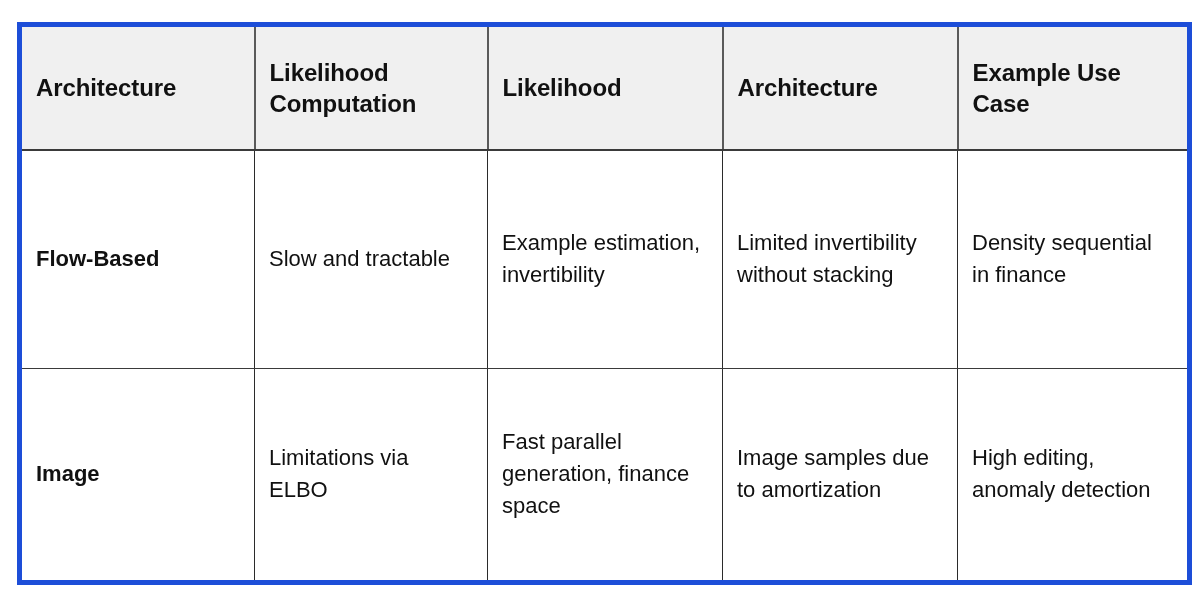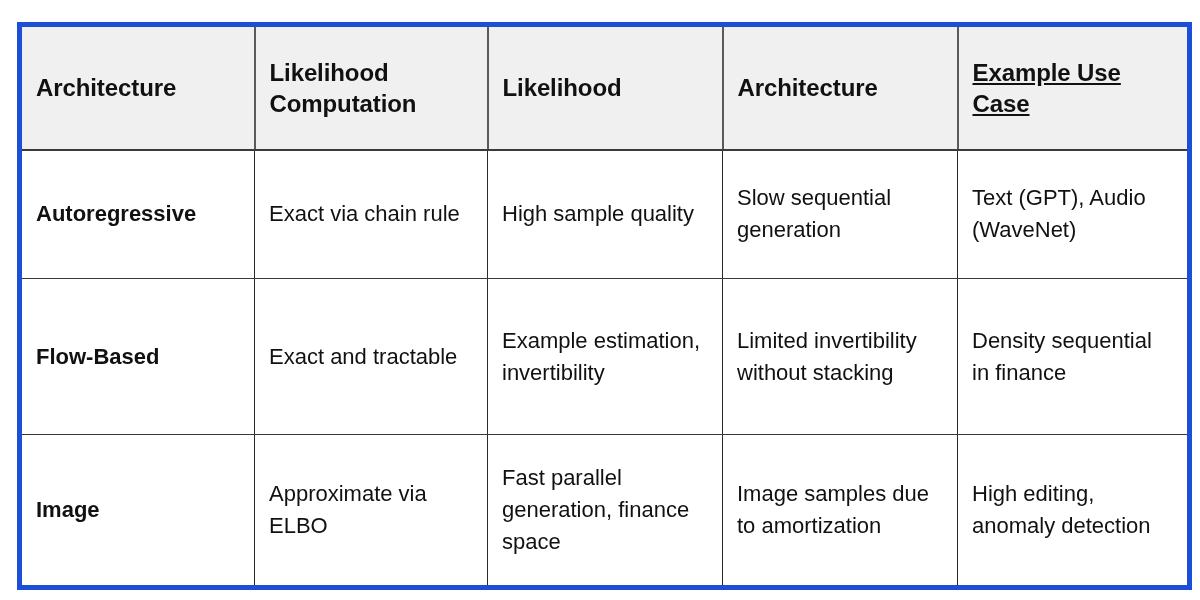--- a/index.html
+++ b/index.html
@@ -42,21 +42,21 @@
     font-size: 24px;
     font-weight: bold;
     text-align: left;
     vertical-align: middle;
     padding: 8px 14px 8px 14px;
     line-height: 1.3;
     letter-spacing: -0.1px;
     height: 125px;
     box-sizing: border-box;
   }
-  thead th:last-child { border-right: none; text-decoration: underline; }
+  thead th:last-child { border-right: none; }
 
   tbody td {
     border-right: 1px solid #2b2b2b;
     border-bottom: 1px solid #3a3a3a;
     font-size: 22px;
     font-weight: normal;
     text-align: left;
     vertical-align: middle;
     padding: 8px 14px 8px 14px;
     line-height: 1.45;
@@ -89,36 +89,29 @@
     <thead>
       <tr>
         <th>Architecture</th>
         <th>Likelihood Computation</th>
         <th>Likelihood</th>
         <th>Architecture</th>
         <th>Example Use Case</th>
       </tr>
     </thead>
     <tbody>
-      <tr class="r0">
-        <td class="row-label">Autoregressive</td>
-        <td>Exact via chain rule</td>
-        <td>High sample quality</td>
-        <td>Slow sequential generation</td>
-        <td>Text (GPT), Audio (WaveNet)</td>
-      </tr>
       <tr class="r1">
         <td class="row-label">Flow-Based</td>
-        <td>Exact and tractable</td>
+        <td>Slow and tractable</td>
         <td>Example estimation, invertibility</td>
         <td>Limited invertibility without stacking</td>
         <td>Density sequential in finance</td>
       </tr>
       <tr class="r2">
         <td class="row-label">Image</td>
-        <td>Approximate via ELBO</td>
+        <td>Limitations via ELBO</td>
         <td>Fast parallel generation, finance space</td>
         <td>Image samples due to amortization</td>
         <td>High editing, anomaly detection</td>
       </tr>
     </tbody>
   </table>
 </div>
 
 </body></html>

